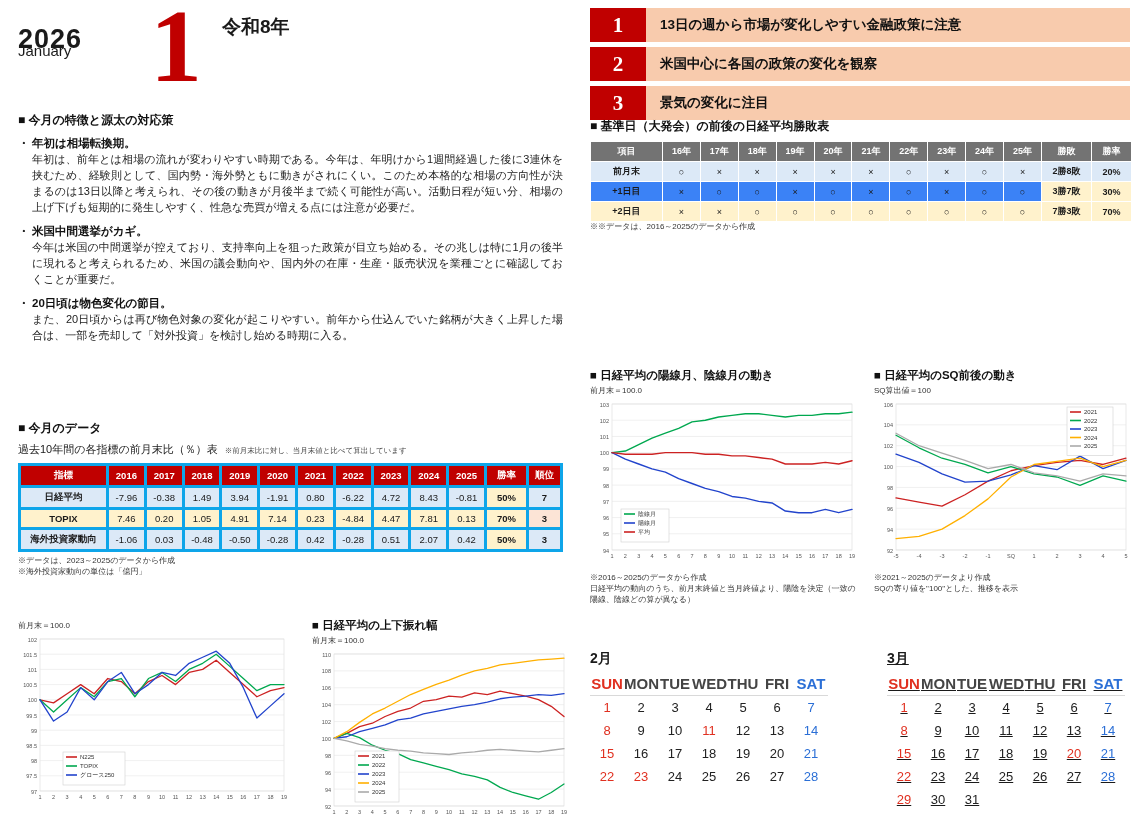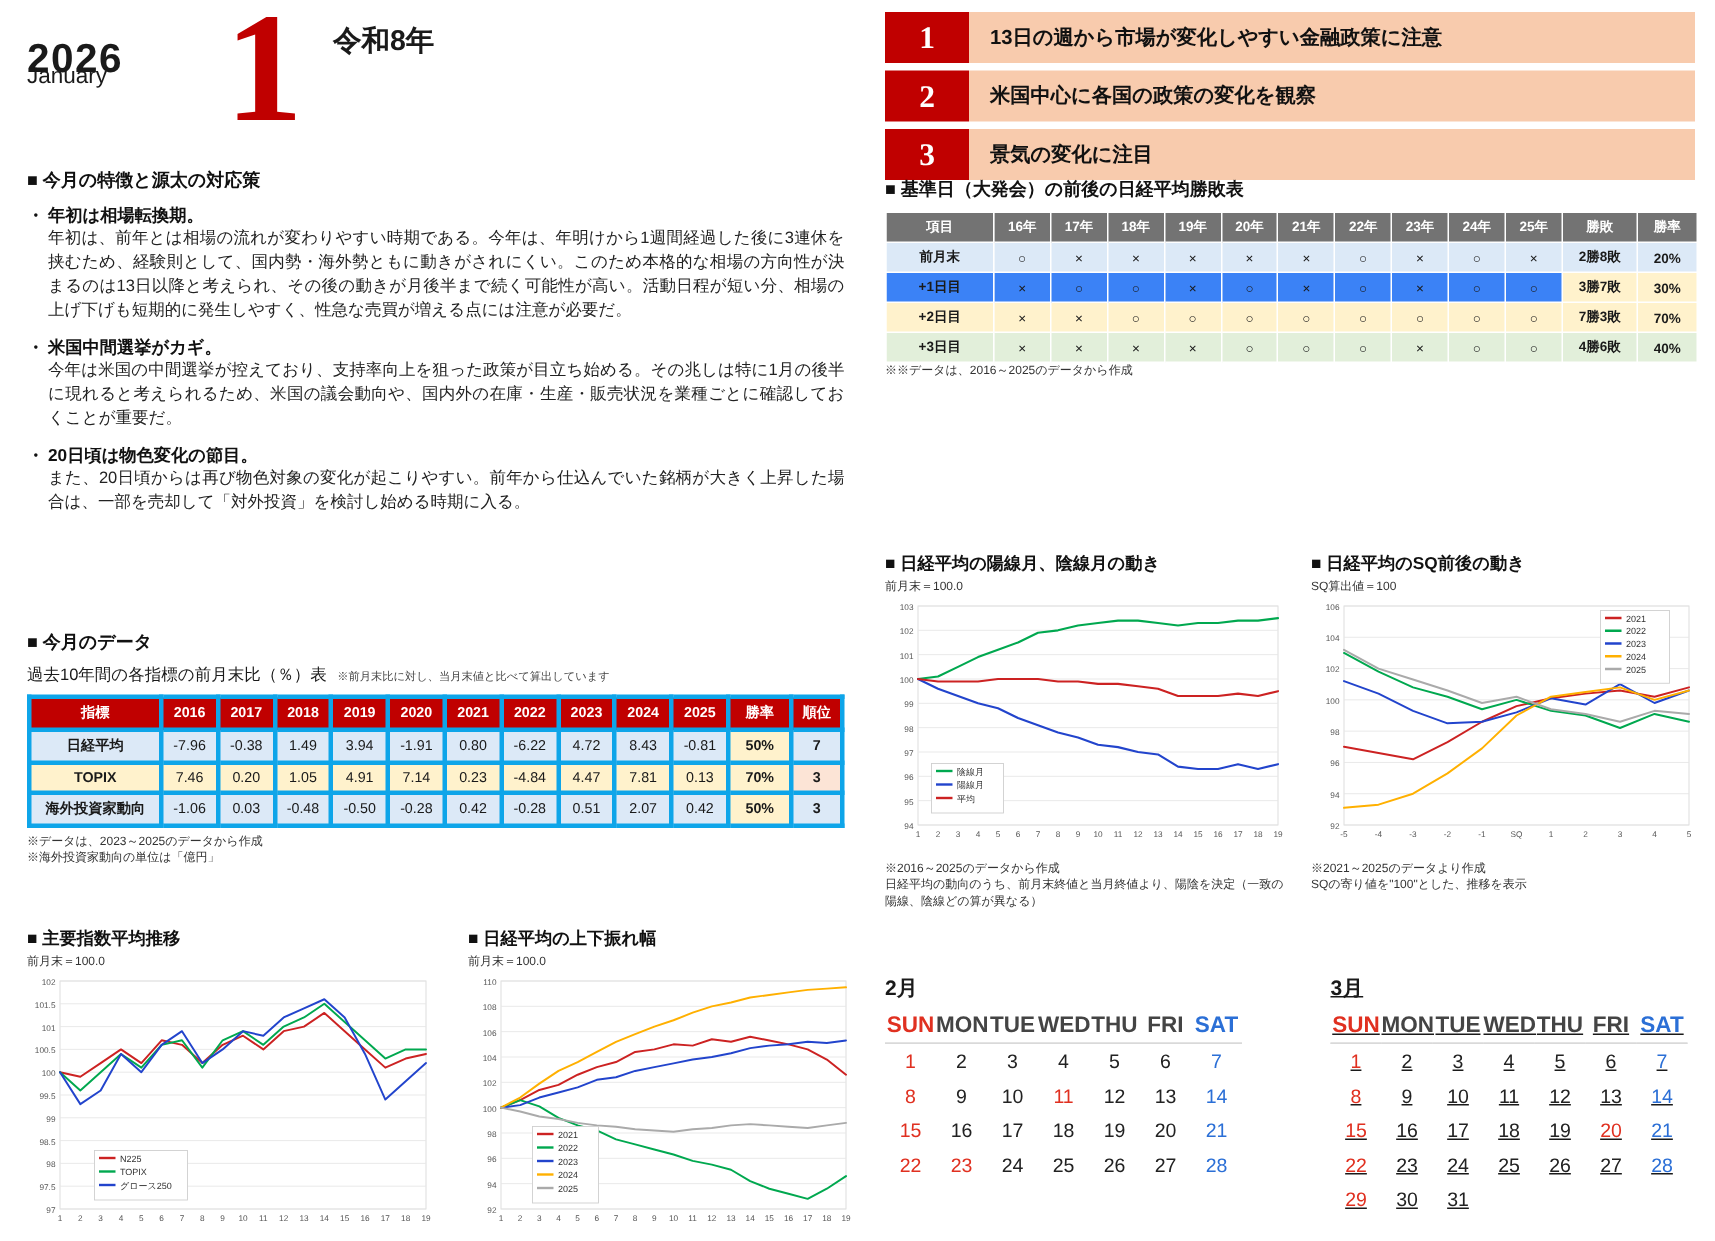--- a/index.html
+++ b/index.html
@@ -184,21 +184,20 @@
             <td style="background:#dce9f7; font-weight:bold;">3</td>
           </tr>
         </tbody>
       </table>
 
       <div class="subnote" style="margin-top:4px;">※データは、2023～2025のデータから作成</div>
       <div class="subnote">※海外投資家動向の単位は「億円」</div>
     </div>
 
     <div class="blk" style="left:18px; top:618px; width:275px;">
-      <div class="charttitle">■ 主要指数平均推移</div>
       <div class="chartnote" style="margin-top:2px;">前月末＝100.0</div>
       <svg class="svgchart" id="chart-idx" width="272" height="180" viewBox="0 0 272 180">
           <rect x="22" y="8" width="244" height="152" fill="#fff" stroke="#d9d9d9" stroke-width="0.6"></rect>
           <line x1="22" y1="160" x2="266" y2="160" stroke="#e6e6e6" stroke-width="0.6"></line>
           <text x="19" y="162.6" text-anchor="end" font-size="5.5" fill="#555" font-family="&quot;Liberation Sans&quot;, sans-serif">97</text>
           <line x1="22" y1="144.8" x2="266" y2="144.8" stroke="#e6e6e6" stroke-width="0.6"></line>
           <text x="19" y="147.4" text-anchor="end" font-size="5.5" fill="#555" font-family="&quot;Liberation Sans&quot;, sans-serif">97.5</text>
           <line x1="22" y1="129.6" x2="266" y2="129.6" stroke="#e6e6e6" stroke-width="0.6"></line>
           <text x="19" y="132.2" text-anchor="end" font-size="5.5" fill="#555" font-family="&quot;Liberation Sans&quot;, sans-serif">98</text>
           <line x1="22" y1="114.4" x2="266" y2="114.4" stroke="#e6e6e6" stroke-width="0.6"></line>
@@ -406,35 +405,20 @@
             <td>○</td>
             <td>○</td>
             <td>○</td>
             <td>○</td>
             <td>○</td>
             <td>○</td>
             <td>○</td>
             <td style="background:#fff2cc; font-weight:bold;">7勝3敗</td>
             <td style="background:#fff2cc; font-weight:bold;">70%</td>
           </tr>
-          <tr style="background:#e2efda;">
-            <td class="lab">+3日目</td>
-            <td>×</td>
-            <td>×</td>
-            <td>×</td>
-            <td>×</td>
-            <td>○</td>
-            <td>○</td>
-            <td>○</td>
-            <td>×</td>
-            <td>○</td>
-            <td>○</td>
-            <td style="background:#e2efda; font-weight:bold;">4勝6敗</td>
-            <td style="background:#e2efda; font-weight:bold;">40%</td>
-          </tr>
         </tbody>
       </table>
 
       <div class="subnote">※※データは、2016～2025のデータから作成</div>
     </div>
 
     <div class="blk" style="left:14px; top:368px; width:272px;">
       <div class="charttitle">■ 日経平均の陽線月、陰線月の動き</div>
       <div class="chartnote" style="margin-top:2px;">前月末＝100.0</div>
       <svg class="svgchart" id="chart-yin" width="268" height="172" viewBox="0 0 268 172">

